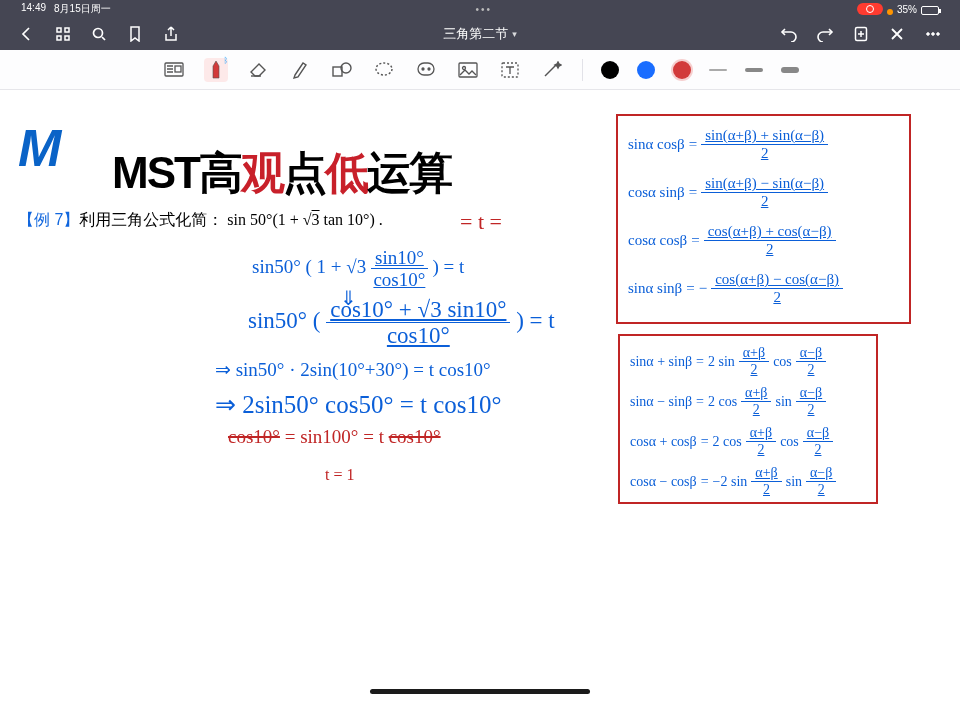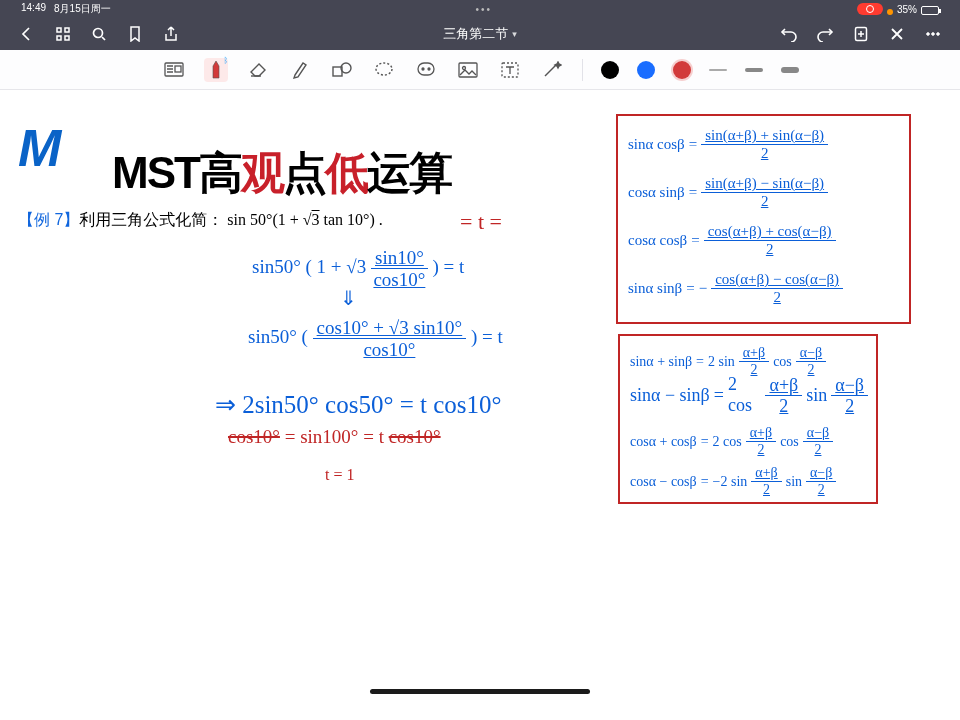--- a/index.html
+++ b/index.html
@@ -241,26 +241,27 @@
 
   <span class="hand red" style="left:460px;top:119px;font-size:22px">= t =</span>
 
   <span class="hand blue" style="left:252px;top:158px;font-size:19px">
     <span>sin50° ( 1 + √3 </span><span class="frac">
         <span class="n">sin10°</span>
         <span class="d">cos10°</span>
       </span><span> ) = t</span>
   </span>
   <span class="hand blue" style="left:340px;top:196px;font-size:20px">⇓</span>
-  <span class="hand blue" style="left:248px;top:228px;font-size:19px">
+  <span class="hand blue" style="left:248px;top:208px;font-size:23px">
     <span>sin50° ( </span><span class="frac">
         <span class="n">cos10° + √3 sin10°</span>
         <span class="d">cos10°</span>
       </span><span> ) = t</span>
   </span>
+  <span class="hand blue" style="left:215px;top:268px;font-size:19px">⇒  sin50° · 2sin(10°+30°) = t cos10°</span>
   <span class="hand blue" style="left:215px;top:300px;font-size:25px">⇒  2sin50° cos50° = t cos10°</span>
   <span class="hand red" style="left:228px;top:336px;font-size:19px">
     <span class="strike">cos10°</span><span> = sin100° = t </span><span class="strike">cos10°</span>
   </span>
   <span class="hand red" style="left:325px;top:376px;font-size:16px">t = 1</span>
 
   <div class="box box1">
     <div class="row" style="top:12px">
       <span class="lhs">sinα cosβ</span>
         <span class="eq">=</span>
@@ -304,21 +305,21 @@
         <span class="frac">
           <span class="n">α+β</span>
           <span class="d">2</span>
         </span>
       <span>cos</span>
         <span class="frac">
           <span class="n">α−β</span>
           <span class="d">2</span>
         </span>
     </div>
-    <div class="row" style="top:38px;font-size:18px">
+    <div class="row" style="top:50px;font-size:14px">
       <span class="lhs">sinα − sinβ</span>
         <span class="eq">=</span>
       <span>2 cos</span>
         <span class="frac">
           <span class="n">α+β</span>
           <span class="d">2</span>
         </span>
       <span>sin</span>
         <span class="frac">
           <span class="n">α−β</span>

